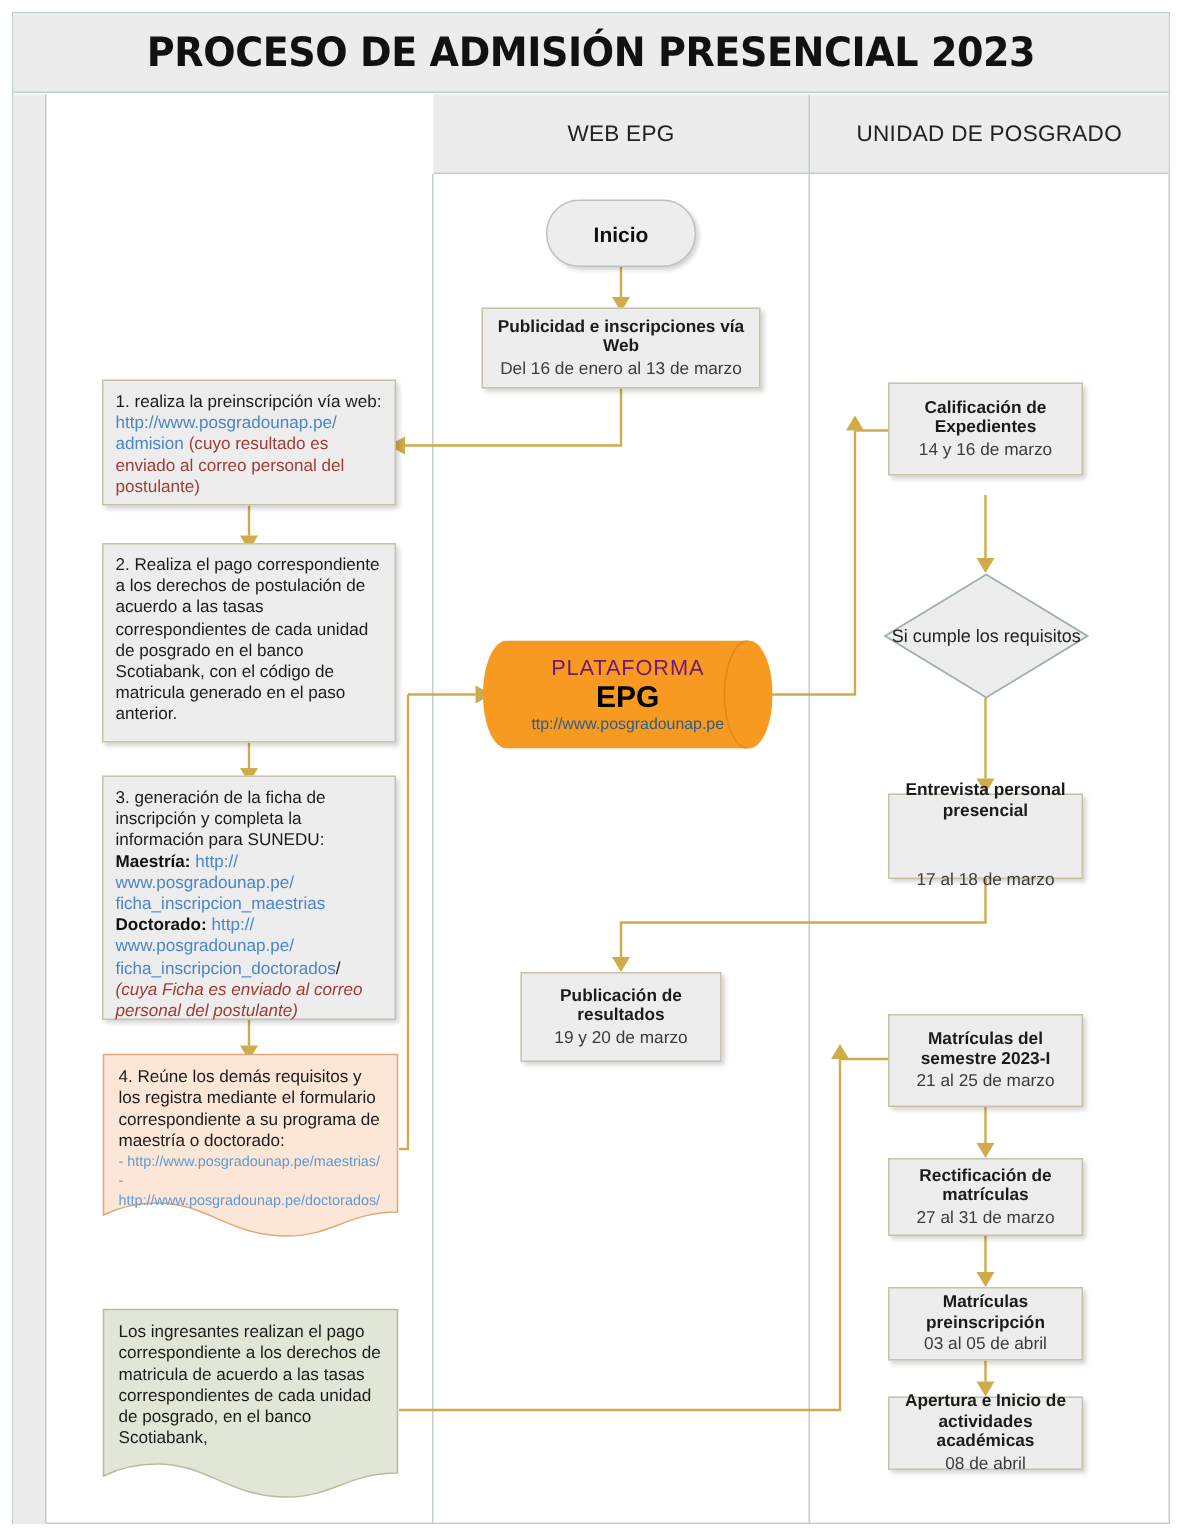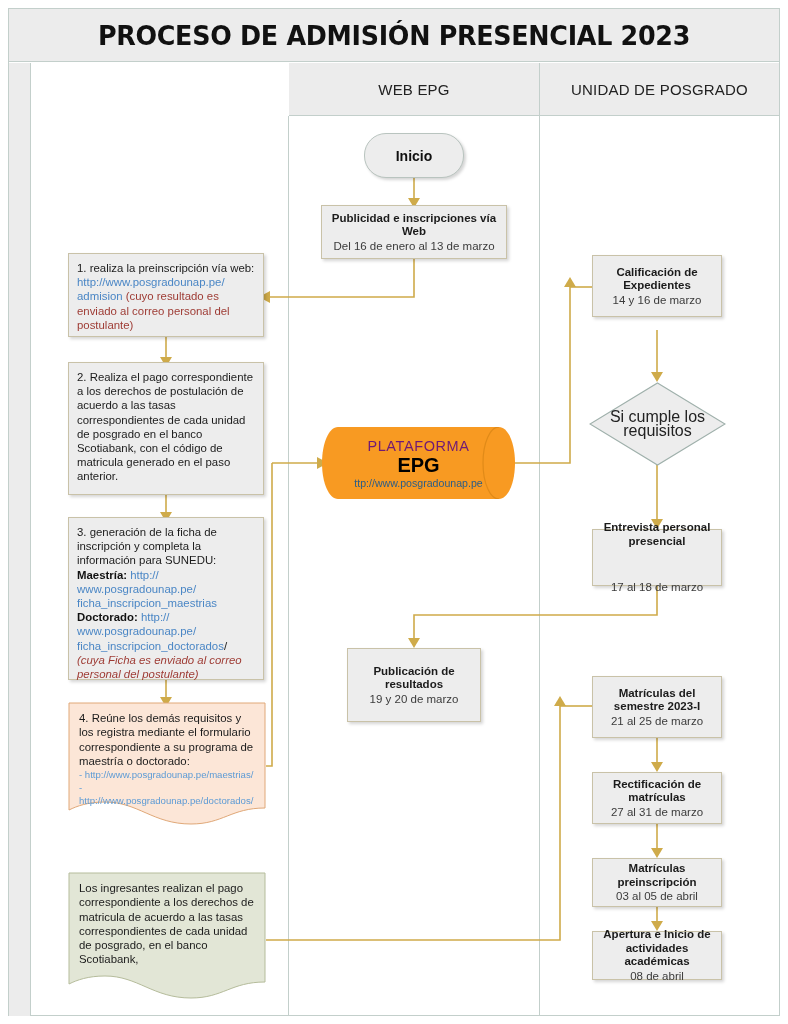--- a/index.html
+++ b/index.html
@@ -152,21 +152,21 @@
   .diamond{
     position:absolute;
     z-index:5;
   }
   .diamond svg{position:absolute;left:0;top:0;}
   .diamond .d-label{
     position:absolute;
     left:0;top:0;width:100%;height:100%;
     display:flex;flex-direction:column;
     align-items:center;justify-content:center;
-    font-size:16px;line-height:14px;color:#222;text-align:center;
+    font-size:12px;line-height:14px;color:#222;text-align:right;
   }
 
   
   .cylinder{
     position:absolute;
     z-index:5;
   }
   .cylinder svg{position:absolute;left:0;top:0;}
   .cyl-text{
     position:absolute;left:0;top:0;width:100%;height:100%;
@@ -316,21 +316,21 @@
                L16,72 C7,72 0,56 0,36 C0,16 7,0 16,0 Z" fill="#F89A22"></path>
       <path d="M177,0 C168,0 161,16 161,36 C161,56 168,72 177,72" fill="none" stroke="#E08A18" stroke-width="1.2"></path>
     </svg>
     <div class="cyl-text">
       <div class="cyl-1">PLATAFORMA</div>
       <div class="cyl-2">EPG</div>
       <div class="cyl-3">ttp://www.posgradounap.pe</div>
     </div>
   </div>
 
-  <div class="node" style="left:347px;top:648px;width:134px;height:74px;">
+  <div class="node" style="left:347px;top:648px;width:134px;height:60px;">
     <span class="ttl">Publicación de resultados</span>
     <span class="sub">19 y 20 de marzo</span>
   </div>
 
   <div class="node" style="left:592px;top:255px;width:130px;height:62px;">
     <span class="ttl">Calificación de Expedientes</span>
     <span class="sub">14 y 16 de marzo</span>
   </div>
 
   <div class="diamond" style="left:589px;top:382px;width:137px;height:84px;">

